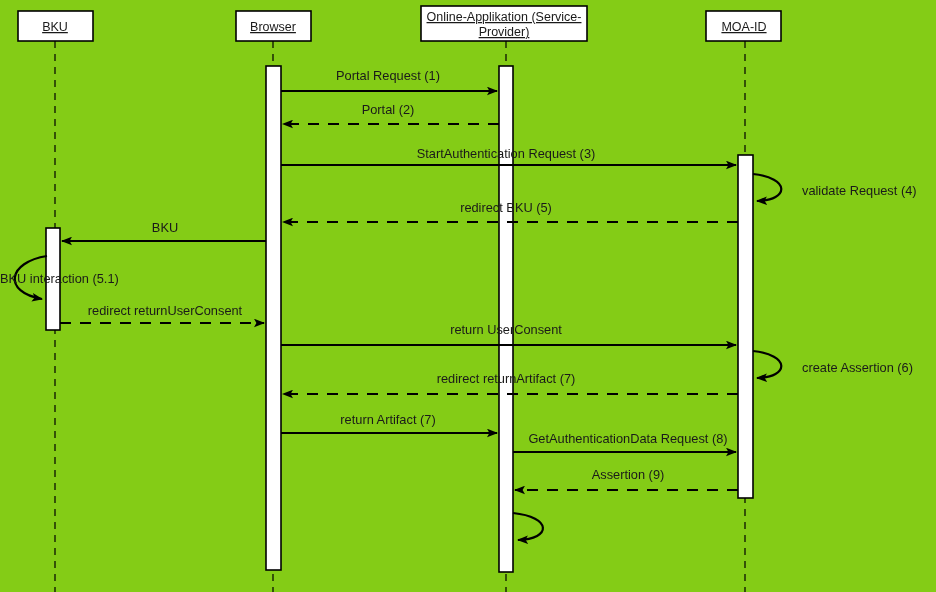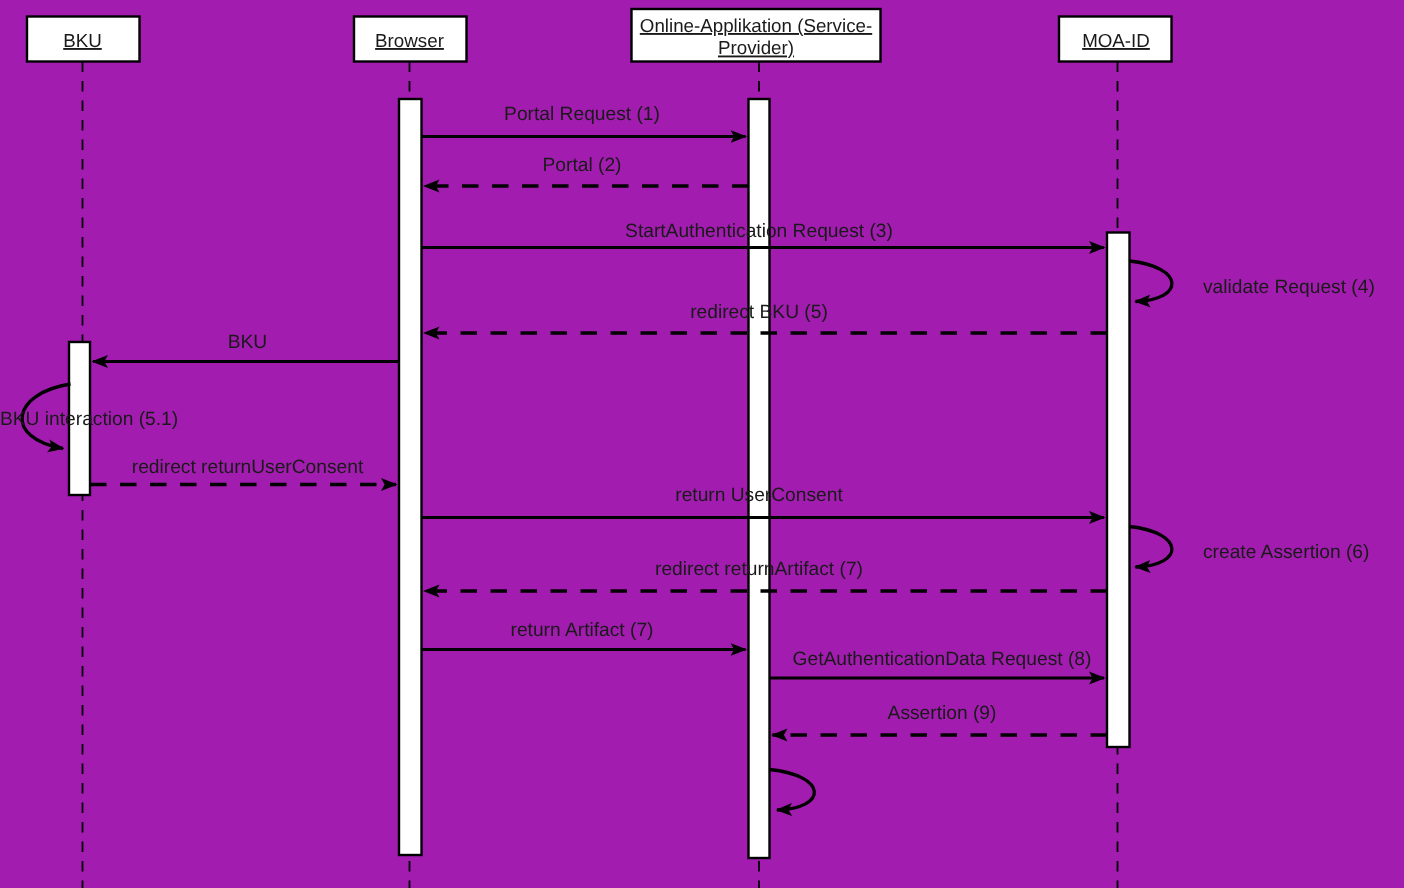--- a/index.html
+++ b/index.html
@@ -4,21 +4,21 @@
 <style>
   html, body {
     margin: 0;
     padding: 0;
     background: #ffffff;
   }
   #diagram-root {
     position: relative;
     width: 936px;
     height: 592px;
-    background: #a21caf;
+    background: #84cc16;
     font-family: "Liberation Sans", sans-serif;
     overflow: hidden;
   }
   #seq-svg {
     position: absolute;
     top: 0;
     left: 0;
     width: 936px;
     height: 592px;
   }

